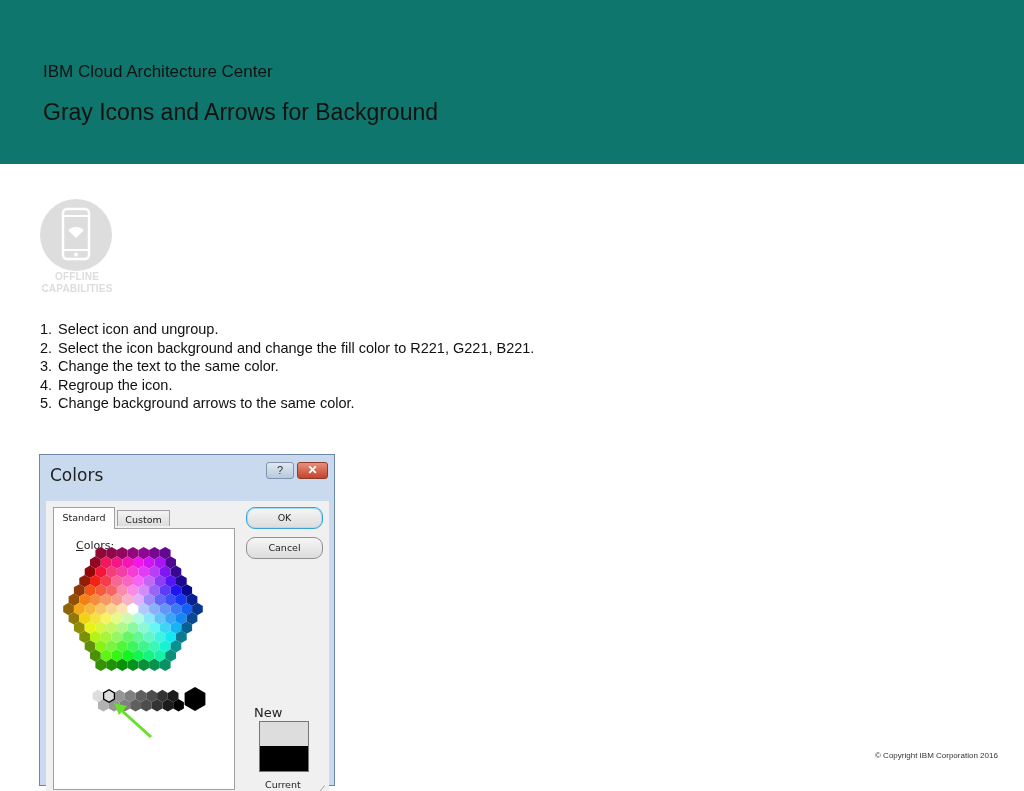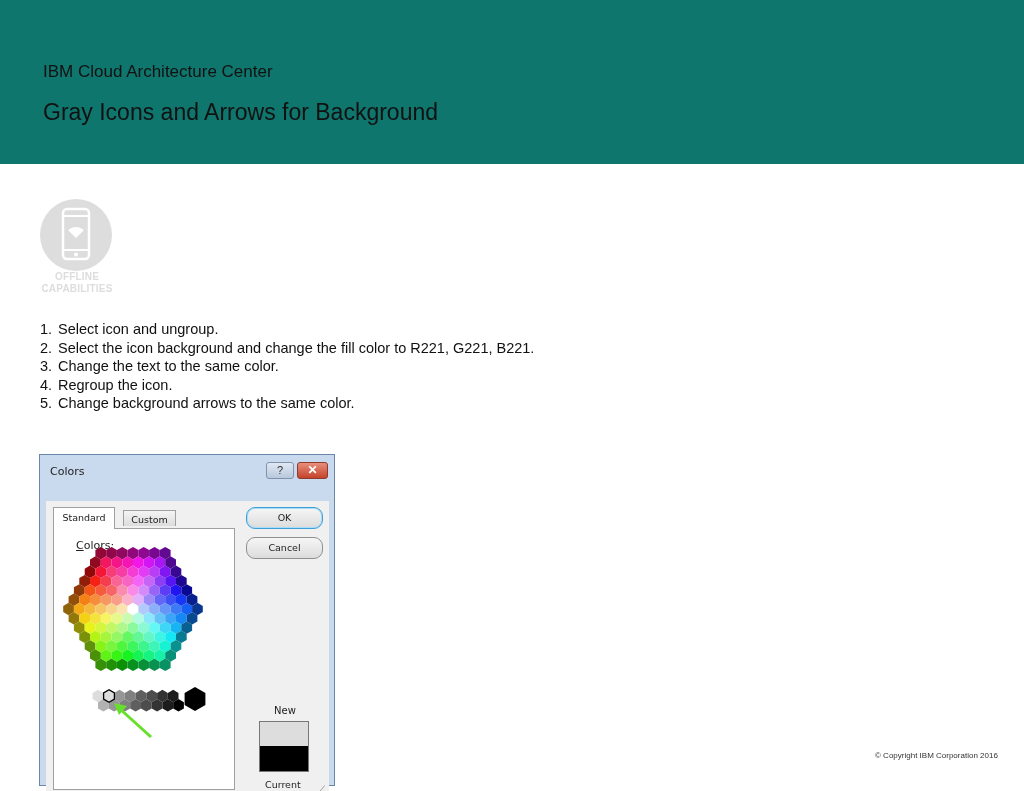--- a/index.html
+++ b/index.html
@@ -7,34 +7,34 @@
   .header { position:absolute; left:0; top:0; width:1024px; height:164px; background:#0f766e; }
   .org { position:absolute; left:43px; top:62px; font-size:17px; color:#111; }
   .title { position:absolute; left:43px; top:99px; font-size:23px; color:#111; }
   .icon-block { position:absolute; left:38px; top:199px; width:78px; }
   .icon-circle { width:72px; height:72px; border-radius:50%; background:#dddddd; margin-left:2px; position:relative; }
   .icon-label { text-align:center; font-size:10px; font-weight:bold; color:#dddddd; line-height:12px; margin-top:0px; letter-spacing:0.2px; }
   .steps { position:absolute; left:40px; top:320px; font-size:14.5px; color:#111; line-height:18.5px; }
   .steps .row { display:flex; }
   .steps .num { width:18px; }
   .dialog { position:absolute; left:39px; top:454px; width:296px; height:332px; background:#c9daee; border:1px solid #6b87aa; box-sizing:border-box; }
-  .dlg-title { position:absolute; left:10px; top:10px; font-family:"DejaVu Sans", sans-serif; font-size:11px; color:#222; }
+  .dlg-title { position:absolute; left:10px; top:10px; font-family:"DejaVu Sans", sans-serif; font-size:17px; color:#222; }
   .btn-help { position:absolute; left:226px; top:7px; width:28px; height:17px; border:1px solid #7f93ad; border-radius:3px; background:linear-gradient(#dfe8f3,#b9c9dc); box-sizing:border-box; font-size:11px; text-align:center; line-height:15px; color:#333; }
   .btn-close { position:absolute; left:257px; top:7px; width:31px; height:17px; border:1px solid #8c3b2c; border-radius:3px; background:linear-gradient(#e88f7c,#c4432b); box-sizing:border-box; font-size:12px; font-weight:bold; text-align:center; line-height:15px; color:#fff; }
   .dlg-inner { position:absolute; left:6px; top:28px; width:283px; height:297px; background:#f0f0f0;margin-top:18px; }
   .tab { position:absolute; font-family:"DejaVu Sans", sans-serif; font-size:9.5px; color:#222; box-sizing:border-box; text-align:center; }
   .tab-std { left:7px; top:6px; width:62px; height:22px; background:#fff; border:1px solid #a0a0a0; border-bottom:none; line-height:20px; z-index:2; }
-  .tab-cus { left:77px; top:9px; width:53px; height:16px; background:linear-gradient(#f4f4f4,#dcdcdc); border:1px solid #a0a0a0; border-bottom:none; line-height:17px; }
+  .tab-cus { left:71px; top:9px; width:53px; height:16px; background:linear-gradient(#f4f4f4,#dcdcdc); border:1px solid #a0a0a0; border-bottom:none; line-height:17px; }
   .panel { position:absolute; left:7px; top:27px; width:182px; height:262px; background:#fff; border:1px solid #a0a0a0; box-sizing:border-box; }
   .colors-label { position:absolute; left:22px; top:10px; font-family:"DejaVu Sans", sans-serif; font-size:11px; color:#222; }
   .colors-label u { text-decoration:underline; }
   .wbtn { position:absolute; left:200px; width:77px; height:22px; border:1px solid #8f8f8f; border-radius:9px; background:linear-gradient(#f6f6f6,#dcdcdc); box-sizing:border-box; font-family:"DejaVu Sans", sans-serif; font-size:9.5px; text-align:center; line-height:20px; color:#222; }
   .btn-ok { top:6px; border:1px solid #3c9fd8; box-shadow:inset 0 0 0 1px #a9dcf7; }
   .btn-cancel { top:36px; }
-  .new-label { position:absolute; left:228px; top:204px; font-family:"DejaVu Sans", sans-serif; font-size:10px; color:#222; }
+  .new-label { position:absolute; left:208px; top:204px; font-family:"DejaVu Sans", sans-serif; font-size:13px; color:#222; }
   .swatch { position:absolute; left:213px; top:220px; width:50px; height:51px; border:1px solid #777; box-sizing:border-box; }
   .swatch .new { height:24px; background:#dddddd; }
   .swatch .cur { height:25px; background:#000; }
   .current-label { position:absolute; left:219px; top:278px; font-family:"DejaVu Sans", sans-serif; font-size:9.5px; color:#222; }
   .grip { position:absolute; right:4px; bottom:3px; font-size:9px; color:#777; }
   .copyright { position:absolute; left:875px; top:751px; font-size:8px; color:#333; }
   svg { display:block; }
 </style>
 </head>
 <body>

